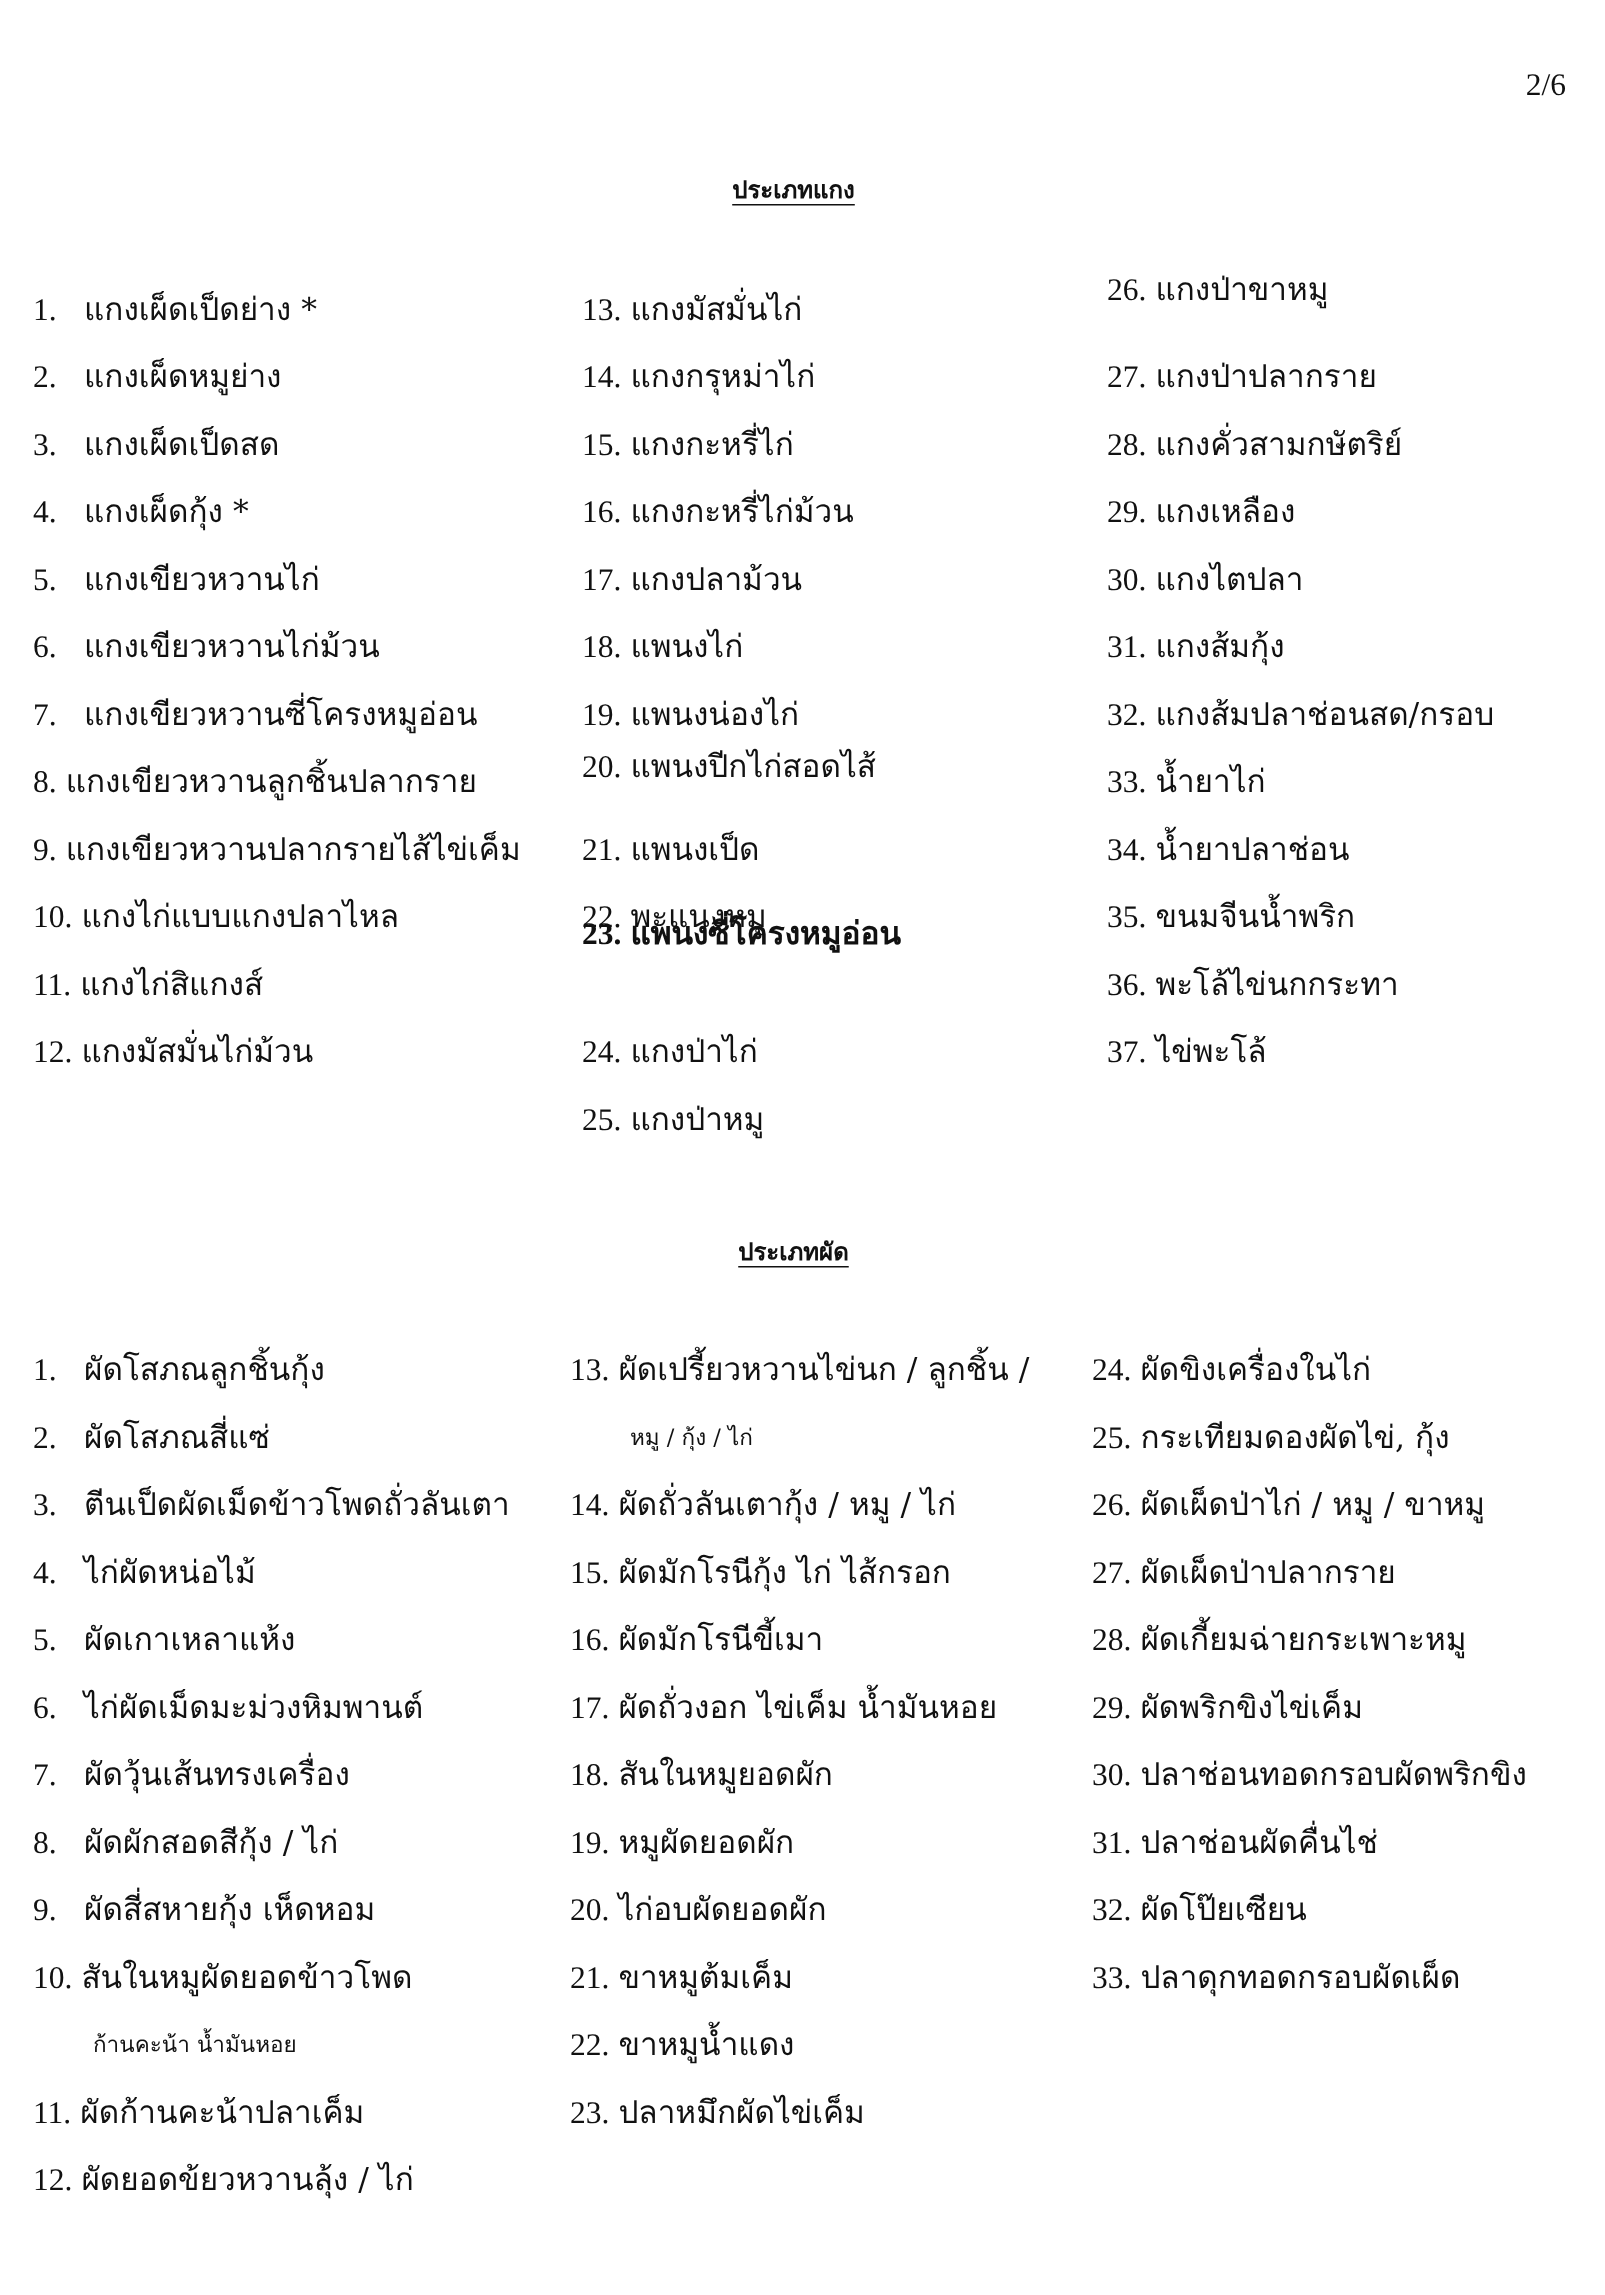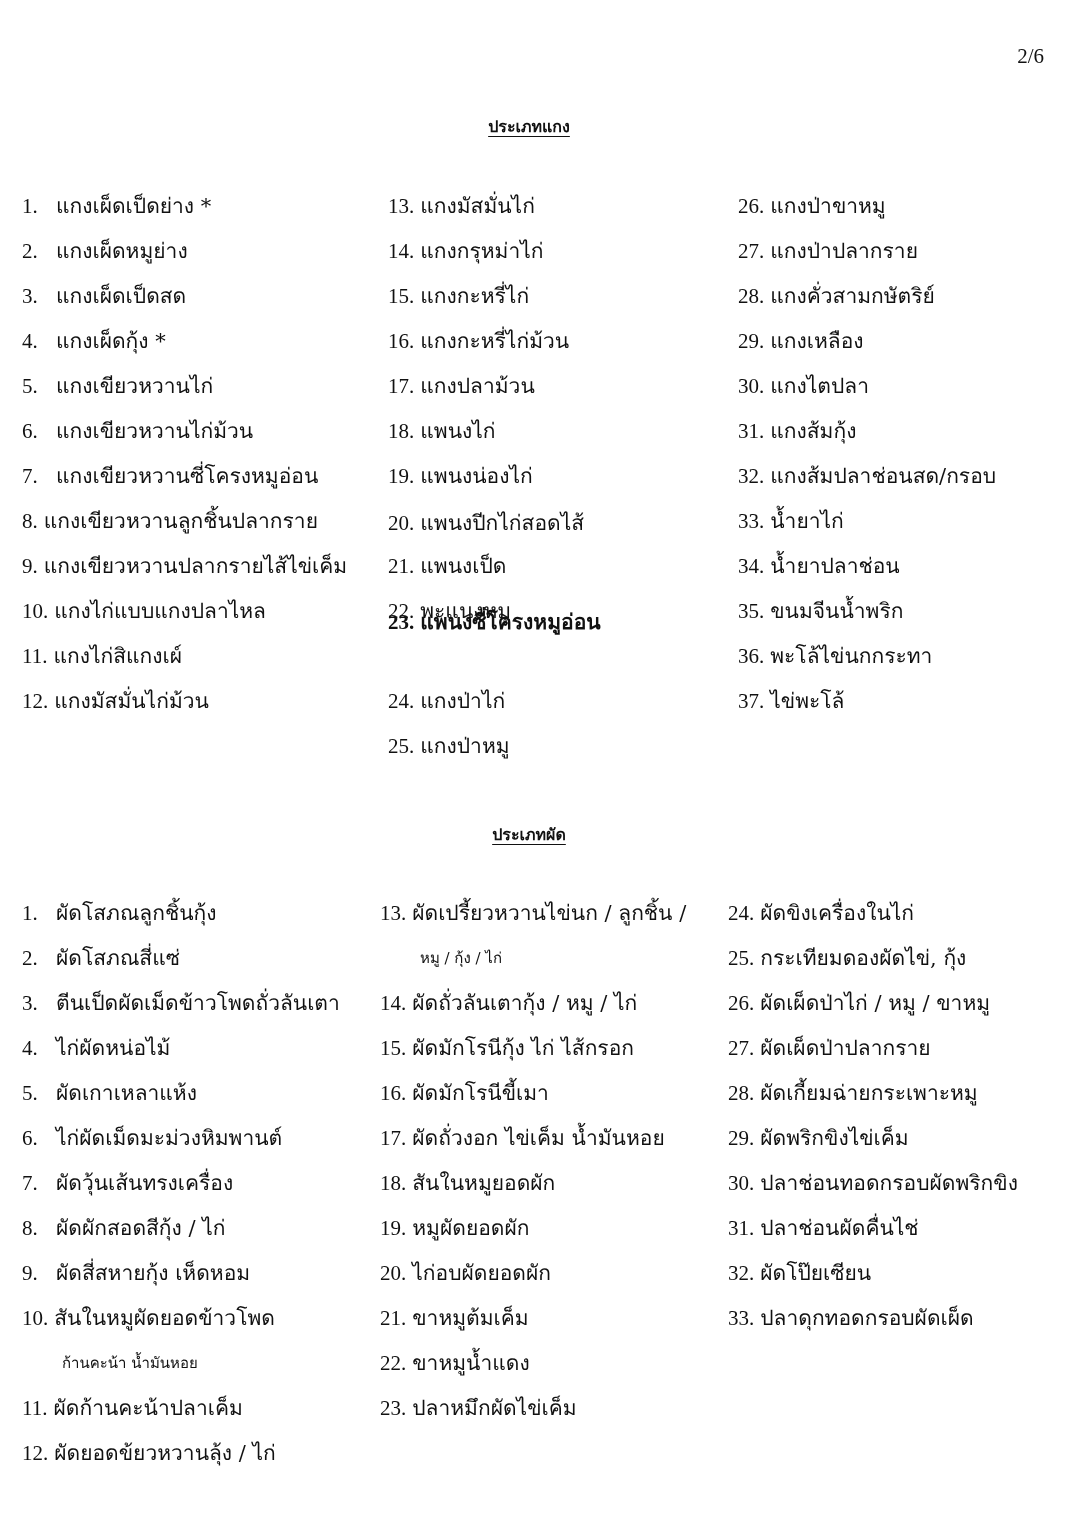--- a/index.html
+++ b/index.html
@@ -41,36 +41,36 @@
       <div class="item" style="left: 22px; top: 191px;"><span class="num pad">1.</span><span>แกงเผ็ดเป็ดย่าง *</span></div>
       <div class="item" style="left: 22px; top: 236px;"><span class="num pad">2.</span><span>แกงเผ็ดหมูย่าง</span></div>
       <div class="item" style="left: 22px; top: 281px;"><span class="num pad">3.</span><span>แกงเผ็ดเป็ดสด</span></div>
       <div class="item" style="left: 22px; top: 326px;"><span class="num pad">4.</span><span>แกงเผ็ดกุ้ง *</span></div>
       <div class="item" style="left: 22px; top: 371px;"><span class="num pad">5.</span><span>แกงเขียวหวานไก่</span></div>
       <div class="item" style="left: 22px; top: 416px;"><span class="num pad">6.</span><span>แกงเขียวหวานไก่ม้วน</span></div>
       <div class="item" style="left: 22px; top: 461px;"><span class="num pad">7.</span><span>แกงเขียวหวานซี่โครงหมูอ่อน</span></div>
       <div class="item" style="left: 22px; top: 506px;"><span class="num tight">8.</span><span>แกงเขียวหวานลูกชิ้นปลากราย</span></div>
       <div class="item" style="left: 22px; top: 551px;"><span class="num tight">9.</span><span>แกงเขียวหวานปลากรายไส้ไข่เค็ม</span></div>
       <div class="item" style="left: 22px; top: 596px;"><span class="num tight">10.</span><span>แกงไก่แบบแกงปลาไหล</span></div>
-      <div class="item" style="left: 22px; top: 641px;"><span class="num tight">11.</span><span>แกงไก่สิแกงเผ์</span></div>
+      <div class="item" style="left: 22px; top: 641px;"><span class="num tight">11.</span><span>แกงไก่สิแกงส์</span></div>
       <div class="item" style="left: 22px; top: 686px;"><span class="num tight">12.</span><span>แกงมัสมั่นไก่ม้วน</span></div>
       <div class="item" style="left: 388px; top: 191px;"><span class="num tight">13.</span><span>แกงมัสมั่นไก่</span></div>
       <div class="item" style="left: 388px; top: 236px;"><span class="num tight">14.</span><span>แกงกรุหม่าไก่</span></div>
       <div class="item" style="left: 388px; top: 281px;"><span class="num tight">15.</span><span>แกงกะหรี่ไก่</span></div>
       <div class="item" style="left: 388px; top: 326px;"><span class="num tight">16.</span><span>แกงกะหรี่ไก่ม้วน</span></div>
       <div class="item" style="left: 388px; top: 371px;"><span class="num tight">17.</span><span>แกงปลาม้วน</span></div>
       <div class="item" style="left: 388px; top: 416px;"><span class="num tight">18.</span><span>แพนงไก่</span></div>
       <div class="item" style="left: 388px; top: 461px;"><span class="num tight">19.</span><span>แพนงน่องไก่</span></div>
-      <div class="item" style="left: 388px; top: 508px;"><span class="num tight">20.</span><span>แพนงปีกไก่สอดไส้</span></div>
+      <div class="item" style="left: 388px; top: 496px;"><span class="num tight">20.</span><span>แพนงปีกไก่สอดไส้</span></div>
       <div class="item" style="left: 388px; top: 551px;"><span class="num tight">21.</span><span>แพนงเป็ด</span></div>
       <div class="item" style="left: 388px; top: 596px;"><span class="num tight">22.</span><span>พะแนงหมู</span></div>
       <div class="item" style="left: 388px; top: 607px; font-weight: bold;"><span class="num tight">23.</span><span>แพนงซี่โครงหมูอ่อน</span></div>
       <div class="item" style="left: 388px; top: 686px;"><span class="num tight">24.</span><span>แกงป่าไก่</span></div>
       <div class="item" style="left: 388px; top: 731px;"><span class="num tight">25.</span><span>แกงป่าหมู</span></div>
-      <div class="item" style="left: 738px; top: 191px;"><span class="num tight">26.</span><span>แกงป่าขาหมู</span></div>
+      <div class="item" style="left: 738px; top: 178px;"><span class="num tight">26.</span><span>แกงป่าขาหมู</span></div>
       <div class="item" style="left: 738px; top: 236px;"><span class="num tight">27.</span><span>แกงป่าปลากราย</span></div>
       <div class="item" style="left: 738px; top: 281px;"><span class="num tight">28.</span><span>แกงคั่วสามกษัตริย์</span></div>
       <div class="item" style="left: 738px; top: 326px;"><span class="num tight">29.</span><span>แกงเหลือง</span></div>
       <div class="item" style="left: 738px; top: 371px;"><span class="num tight">30.</span><span>แกงไตปลา</span></div>
       <div class="item" style="left: 738px; top: 416px;"><span class="num tight">31.</span><span>แกงส้มกุ้ง</span></div>
       <div class="item" style="left: 738px; top: 461px;"><span class="num tight">32.</span><span>แกงส้มปลาช่อนสด/กรอบ</span></div>
       <div class="item" style="left: 738px; top: 506px;"><span class="num tight">33.</span><span>น้ำยาไก่</span></div>
       <div class="item" style="left: 738px; top: 551px;"><span class="num tight">34.</span><span>น้ำยาปลาช่อน</span></div>
       <div class="item" style="left: 738px; top: 596px;"><span class="num tight">35.</span><span>ขนมจีนน้ำพริก</span></div>
       <div class="item" style="left: 738px; top: 641px;"><span class="num tight">36.</span><span>พะโล้ไข่นกกระทา</span></div>

